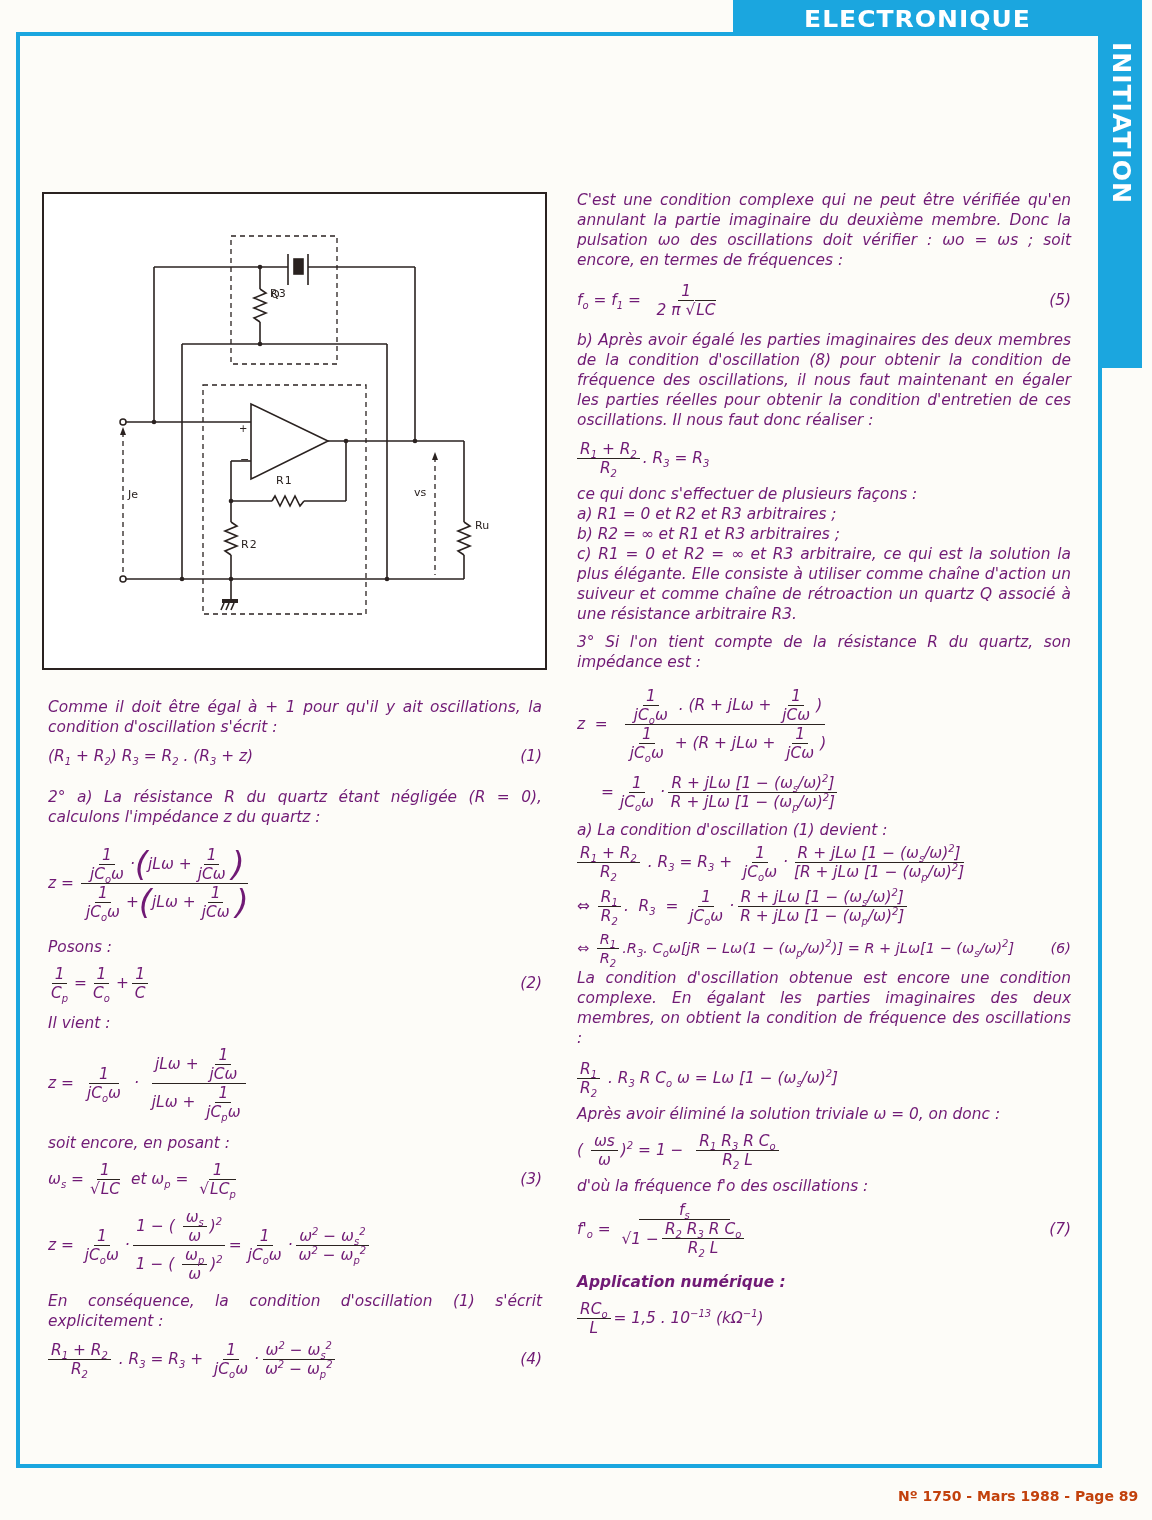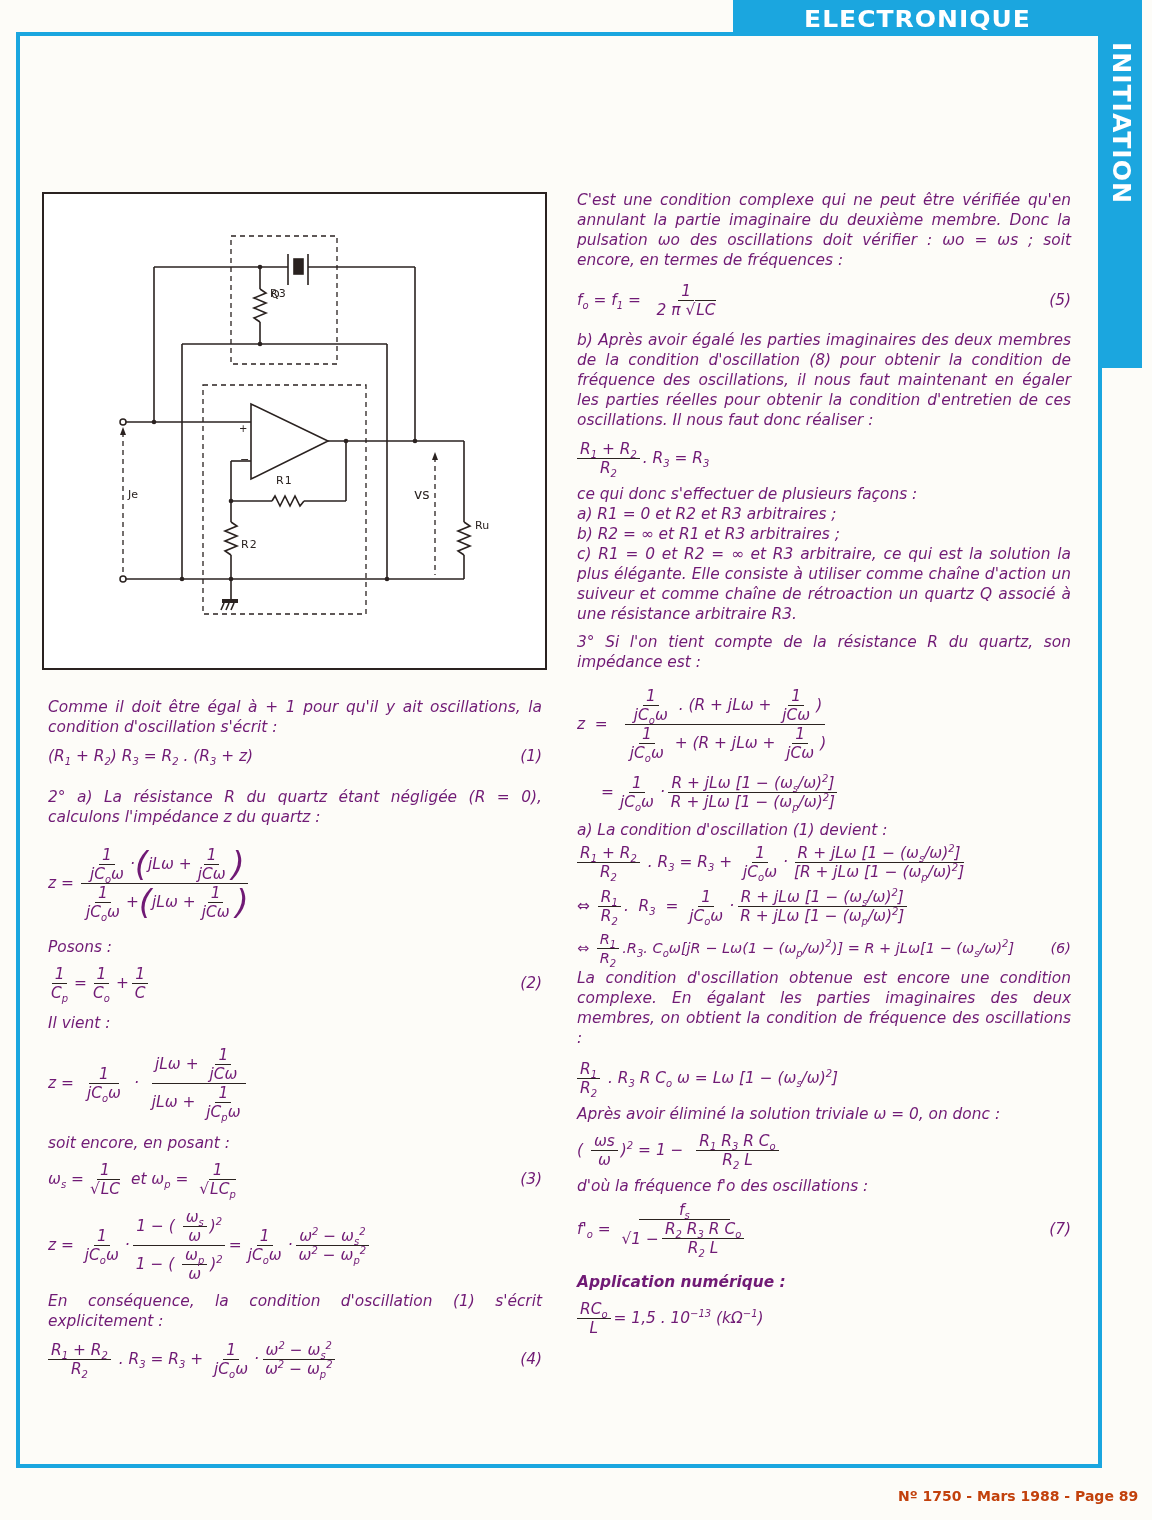--- a/index.html
+++ b/index.html
@@ -158,21 +158,21 @@
   <span class="abs" style="left:226px;top:100px;"></span>
   <span class="abs" style="left:226px;top:101px;font-size:11px;"></span>
   <span class="abs" style="left:226px;top:93px;font-size:11px;letter-spacing:1px">R3</span>
   <span class="abs" style="left:274px;top:72px;font-size:11px;"></span>
   <span class="abs" style="left:195px;top:229px;font-size:10px;">+</span>
   <span class="abs" style="left:196px;top:259px;font-size:11px;">−</span>
   <span class="abs" style="left:232px;top:280px;font-size:11px;letter-spacing:1px">R1</span>
   <span class="abs" style="left:197px;top:344px;font-size:11px;letter-spacing:1px">R2</span>
   <span class="abs" style="left:431px;top:325px;font-size:11px;">Ru</span>
   <span class="abs" style="left:84px;top:294px;font-size:11px;">Je</span>
-  <span class="abs" style="left:370px;top:292px;font-size:14px;">vs</span>
+  <span class="abs" style="left:370px;top:292px;font-size:11px;">vs</span>
 </div>
 
 <div class="col left" style="top:697px;">
   <p>Comme il doit être égal à + 1 pour qu'il y ait oscillations, la condition d'oscillation s'écrit :</p>
   <div class="eqrow" style="margin-top:8px;height:22px;">
     <span>(R<sub>1</sub> + R<sub>2</sub>) R<sub>3</sub> = R<sub>2</sub> . (R<sub>3</sub> + z)</span>
     <span class="eqnum">(1)</span>
   </div>
   <p style="margin-top:20px;">2° a) La résistance R du quartz étant négligée (R = 0), calculons l'impédance z du quartz :</p>
   <div class="eqrow" style="margin-top:8px;height:96px;">

